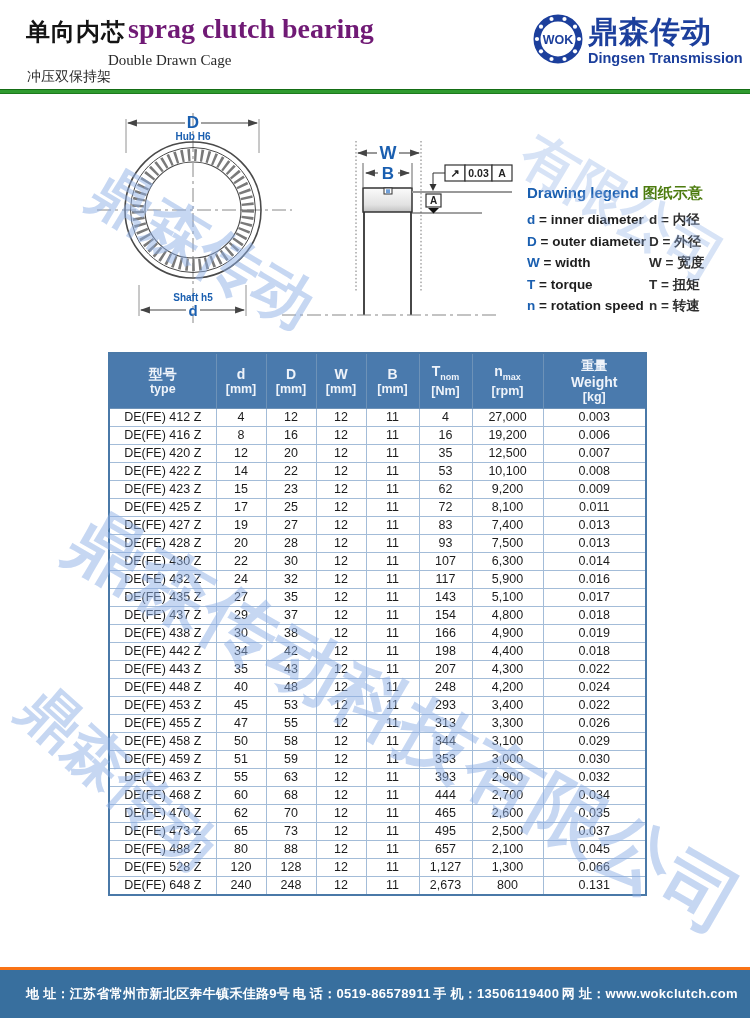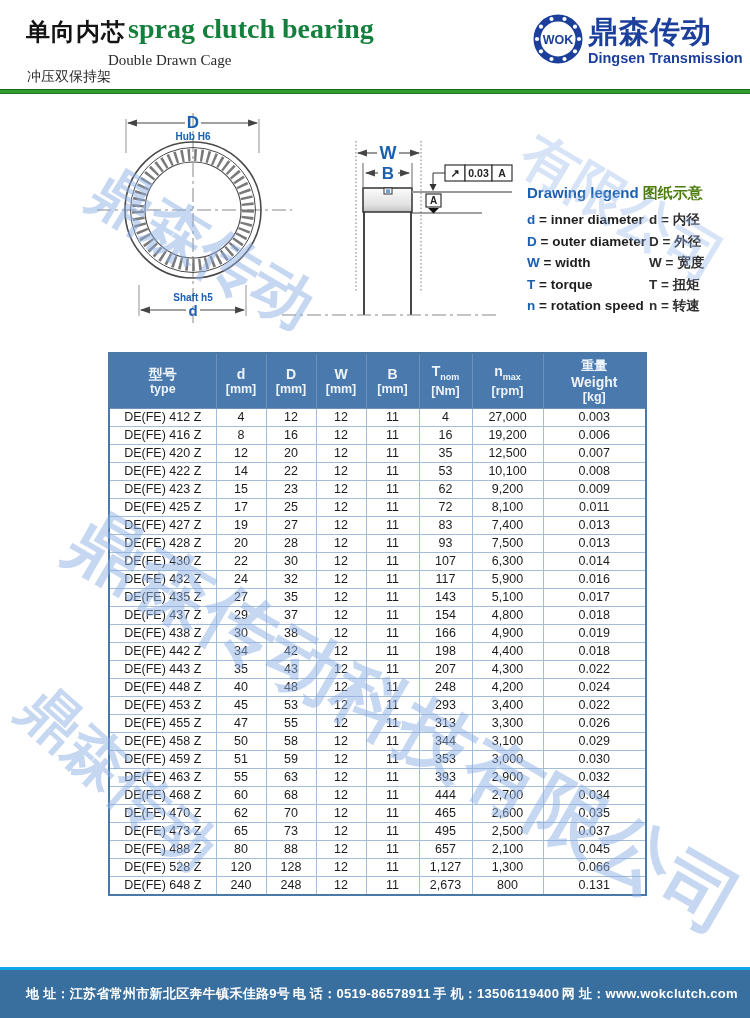--- a/index.html
+++ b/index.html
@@ -2,21 +2,21 @@
 <html><head>
 <meta charset="utf-8">
 <style>
   html,body{margin:0;padding:0;background:#fff;}
   #page{position:relative;width:750px;height:1018px;background:#ffffff;overflow:hidden;
         font-family:"Liberation Sans",sans-serif;}
 
   
   .hdr-title-cn{position:absolute;left:26px;top:16px;font-size:24px;font-weight:900;color:#141414;letter-spacing:1px;}
   .hdr-sub-cn{position:absolute;left:27px;top:52px;font-size:14px;color:#2a2a2a;margin-top:16px;}
-  .hdr-title-en{position:absolute;left:128px;top:13px;font-size:28px;font-weight:bold;color:#15803d;
+  .hdr-title-en{position:absolute;left:128px;top:13px;font-size:28px;font-weight:bold;color:#701a75;
                 font-family:"Liberation Serif",serif;text-align:right;}
   .hdr-sub-en{position:absolute;left:108px;top:52px;font-size:15px;color:#2a2a2a;
               font-family:"Liberation Serif",serif;}
   .logo-svg{position:absolute;left:531px;top:11px;}
   .brand-cn{position:absolute;left:588px;top:12px;font-size:30px;font-weight:900;color:#1c3f9c;letter-spacing:1px;}
   .brand-en{position:absolute;left:588px;top:50px;font-size:14.5px;font-weight:bold;color:#1c3f9c;}
   .green-line{position:absolute;left:0;top:89px;width:750px;height:3px;background:#2f9b2f;
               border-top:1px solid #156d15;border-bottom:1px solid #1d7a1d;}
 
   
@@ -45,21 +45,21 @@
   #spec-table th{background:#4a7aad;color:#eef3fa;border:1px solid #6d92b8;height:54px;
                  vertical-align:middle;padding:0;}
   .th-l1{font-size:14px;font-weight:bold;line-height:16px;}
   .th-l2{font-size:12.5px;font-weight:bold;line-height:15px;}
   #spec-table sub{font-size:9px;font-weight:bold;}
   #spec-table td{border:1px solid #a3bcd8;height:17px;font-size:12.5px;text-align:center;
                  color:#1c1c1c;padding:0;line-height:17px;}
 
   
   .footer{position:absolute;left:0;top:967px;width:750px;height:51px;background:#386f9e;
-          border-top:3px solid #0ea5e9;box-sizing:border-box;z-index:10;
+          border-top:3px solid #f97316;box-sizing:border-box;z-index:10;
           display:flex;align-items:center;justify-content:space-between;
           padding:0 12px 0 26px;color:#fff;font-size:13px;font-weight:bold;letter-spacing:.3px;}
   .f-item{white-space:nowrap;}
 </style>
 </head>
 <body>
 
 <div id="page">
 
   <div>

